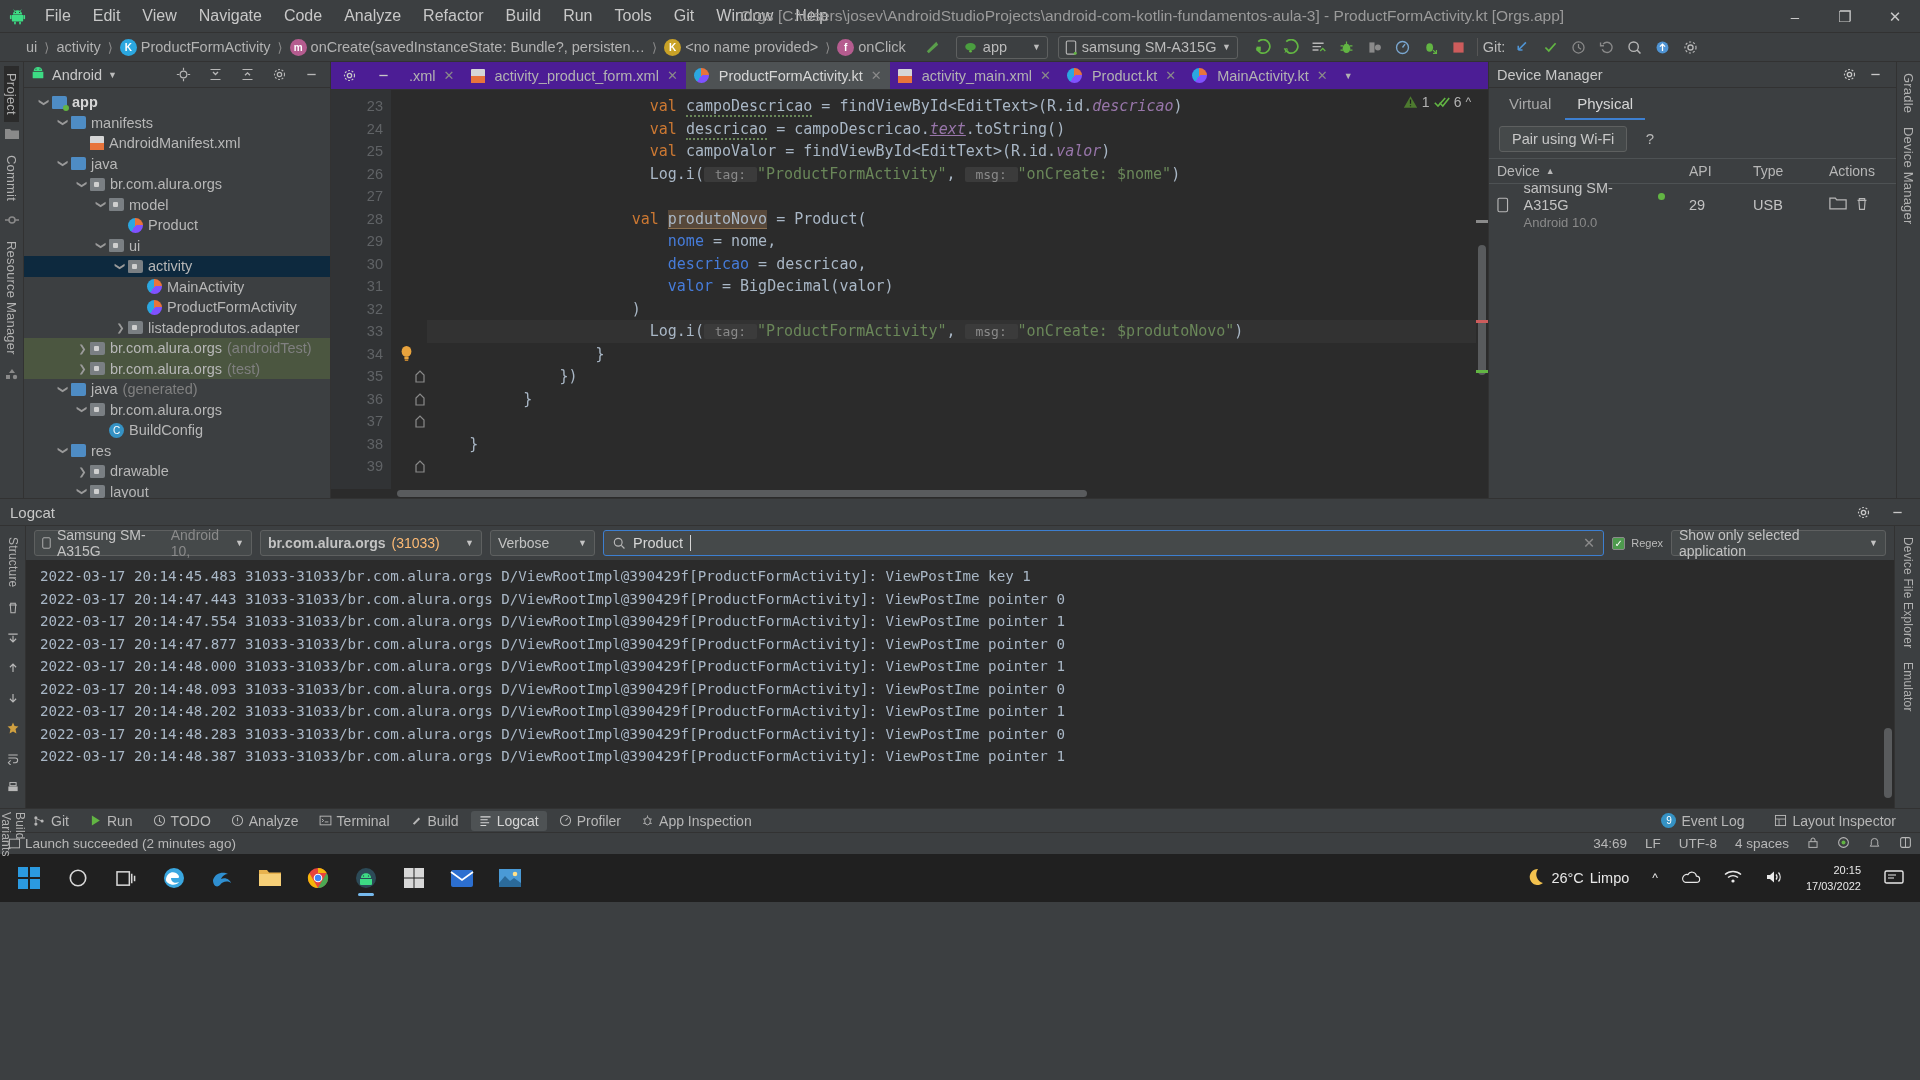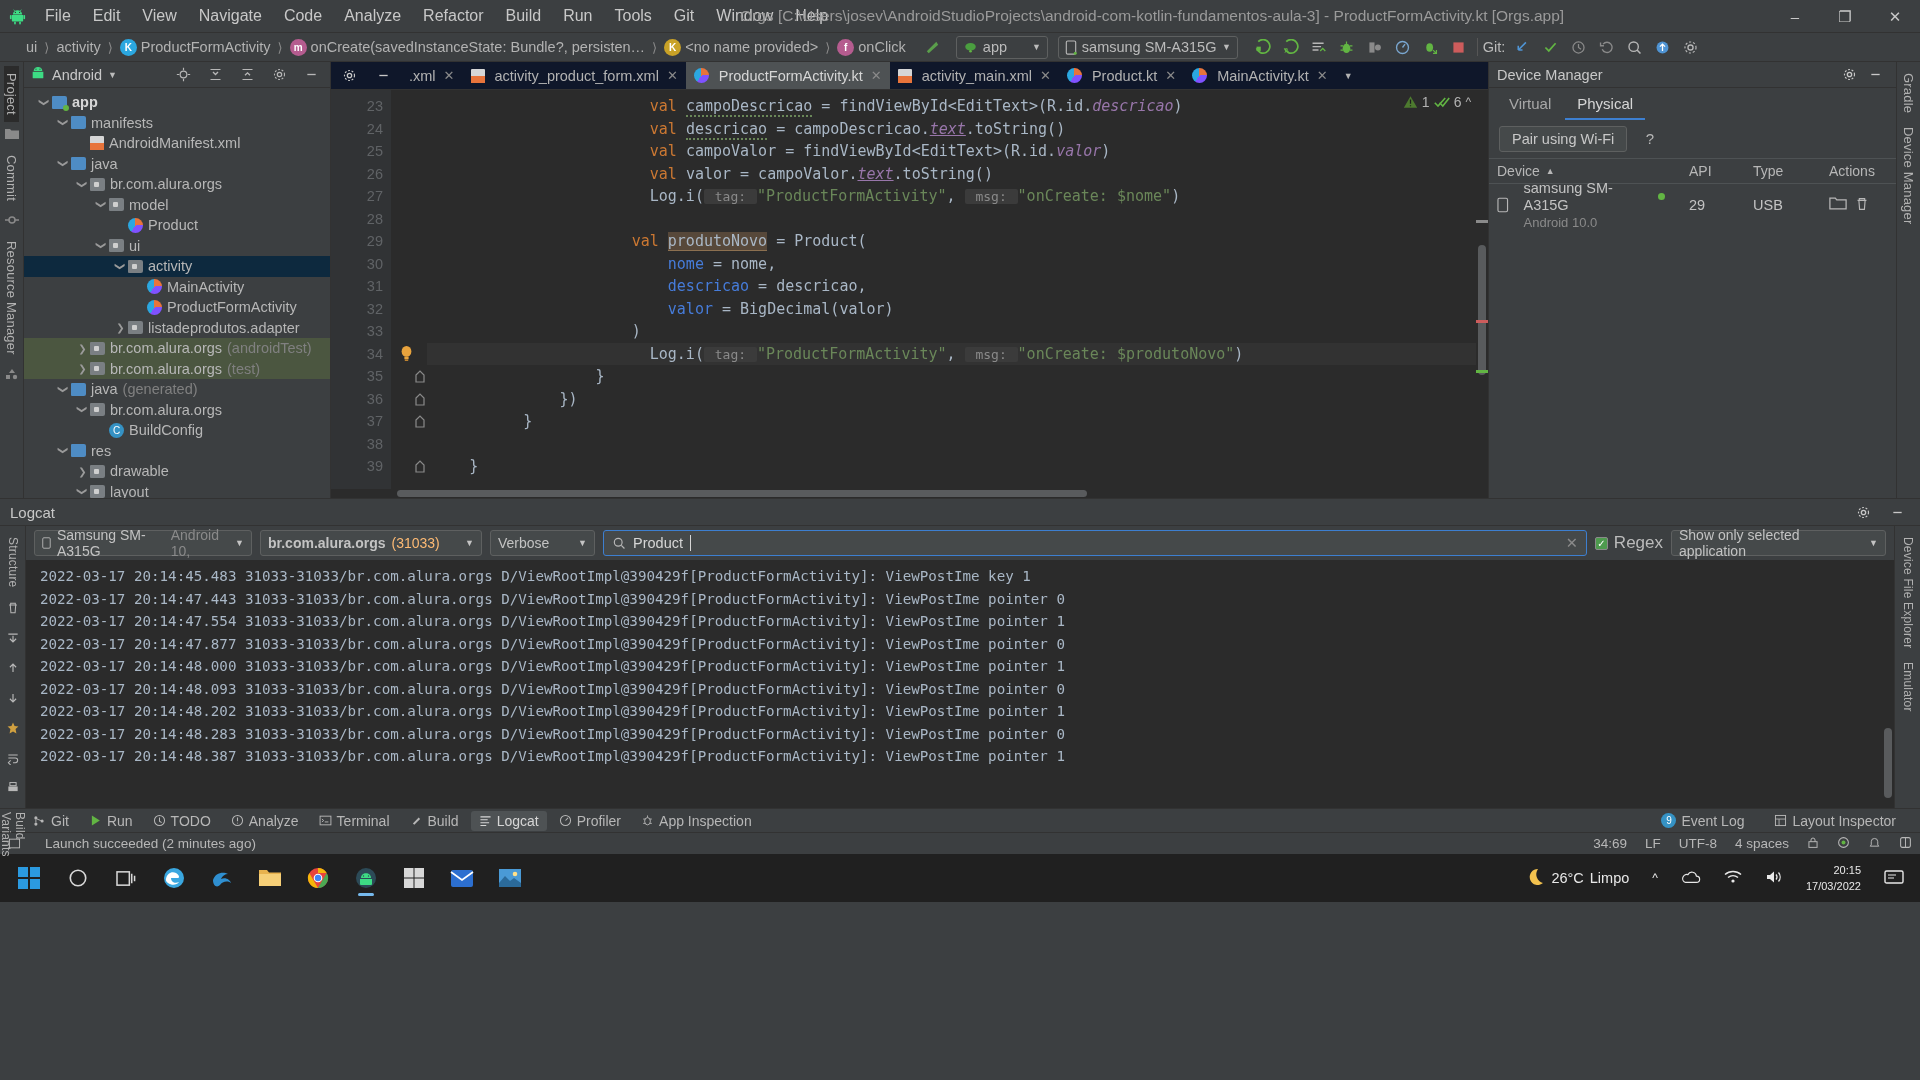--- a/index.html
+++ b/index.html
@@ -64,21 +64,21 @@
         background:conic-gradient(#e8743b 0 25%, #7f52ff 25% 60%, #2ba7e0 60% 100%);}
   .xmlic{width:14px;height:14px;margin-right:5px;flex:none;background:#d6d6d6;border-radius:1px;position:relative;}
   .xmlic:after{content:"";position:absolute;left:0;bottom:0;width:14px;height:7px;background:#e8743b;}
   .cic{width:15px;height:15px;border-radius:50%;background:#3592c4;color:#fff;font-size:10px;
        display:flex;align-items:center;justify-content:center;margin-right:5px;flex:none;}
   .dim { color:#808080; margin-left:5px; }
   .bold { font-weight:bold; color:#d6d6d6;}
 
   
   #editor { flex:1; display:flex; flex-direction:column; background:#2b2b2b; min-width:0;}
-  #tabs { height:28px; background:#0f172a; display:flex; align-items:stretch; border-bottom:1px solid #323232;}
+  #tabs { height:28px; background:#4c1d95; display:flex; align-items:stretch; border-bottom:1px solid #323232;}
   #tabs .lead { display:flex;align-items:center;padding:0 5px;gap:8px;}
   .tab { display:flex;align-items:center;gap:5px;padding:0 8px;font-size:14.5px;color:#b2b2b2;white-space:nowrap;}
   .tab.active { background:#4e5254; color:#d6d6d6;}
   .tab .x { color:#8a8a8a;font-size:13px;margin-left:3px;}
   #codewrap { flex:1; display:flex; position:relative; overflow:hidden; background:#2b2b2b;}
   #gutter { width:60px; background:#313335; text-align:right; padding-top:5px; flex:none;}
   #gutter .ln { height:22.5px; font-size:14.5px; color:#606366; padding-right:8px; line-height:22.5px;}
   #markers { width:36px; background:#2b2b2b; padding-top:5px; flex:none; position:relative;}
   #codearea { flex:1; padding-top:5px; position:relative; overflow:hidden;}
   .cl { height:22.5px; line-height:22.5px; font-size:15px; white-space:pre; padding-left:6px;}
@@ -121,21 +121,21 @@
   #searchbox{flex:1;height:26px;border:1px solid #3d7fd0;border-radius:3px;background:#45494a;display:flex;align-items:center;gap:7px;padding:0 8px;font-size:14.5px;color:#d6d6d6;}
   .chk{width:13px;height:13px;border:1px solid #8a8a8a;background:#4e9a4e;border-radius:2px;display:inline-flex;align-items:center;justify-content:center;color:#fff;font-size:10px;}
   #loglines{flex:1;background:#2b2b2b;overflow:hidden;padding:5px 0 0 14px;position:relative;}
   .logline{font-family:"DejaVu Sans Mono","Liberation Mono",monospace;font-size:14.2px;line-height:22.5px;color:#a9b7c6;white-space:pre;}
   #logscroll{position:absolute;right:2px;top:168px;width:8px;height:70px;background:#595b5d;border-radius:4px;}
 
   
   #toolbar-bottom{height:24px;background:#3c3f41;display:flex;align-items:center;padding:0 6px;gap:4px;border-top:1px solid #323232;font-size:14px;color:#b7b7b7;}
   .twbtn{display:flex;align-items:center;gap:5px;padding:2px 8px;border-radius:3px;}
   .twbtn.active{background:#4e5254;color:#d6d6d6;}
-  #statusbar{height:22px;background:#3c3f41;display:flex;align-items:center;padding:0 8px;gap:24px;font-size:13.5px;color:#b7b7b7;border-top:1px solid #323232;}
+  #statusbar{height:22px;background:#3c3f41;display:flex;align-items:center;padding:0 8px;gap:4px;font-size:13.5px;color:#b7b7b7;border-top:1px solid #323232;}
   .badge{background:#3592c4;color:#fff;border-radius:50%;width:15px;height:15px;font-size:10px;display:inline-flex;align-items:center;justify-content:center;}
 
   
   #taskbar{height:48px;background:#202020;display:flex;align-items:center;padding:0 6px;gap:4px;}
   #startbtn{width:46px;height:40px;display:flex;align-items:center;justify-content:center;}
   #tbsearch{width:355px;height:36px;background:#2b2b2b;border-radius:3px;display:flex;align-items:center;gap:10px;padding:0 12px;color:#cfcfcf;font-size:14.5px;}
   .tbicon{width:44px;height:40px;display:flex;align-items:center;justify-content:center;position:relative;}
   .tbicon.run:after{content:"";position:absolute;bottom:2px;left:50%;transform:translateX(-50%);width:16px;height:3px;background:#76b9ed;border-radius:2px;}
   #traybox{margin-left:auto;display:flex;align-items:center;gap:23px;padding-right:10px;color:#e8e8e8;font-size:13.5px;}
   #clock{display:flex;flex-direction:column;align-items:flex-end;line-height:16px;font-size:11px;}
@@ -633,21 +633,20 @@
           <div style="height: 22.5px; position: relative;">
             <span style="position:absolute;left:24px;top:4px"><svg width="10" height="13" viewBox="0 0 10 13">
                 <path d="M1 5 L5 1 L9 5 V12 H1 Z" fill="none" stroke="#8a8a8a" stroke-width="1.2"></path>
               </svg></span>
           </div>
         </div>
       <div id="codearea">
           <div class="cl"><span class="mono">                        <span class="kw">val </span><span class="plain warnsq">campoDescricao</span><span class="plain"> = findViewById&lt;EditText&gt;(R.id.</span><span class="pv">descricao</span><span class="plain">)</span></span></div>
           <div class="cl"><span class="mono">                        <span class="kw">val </span><span class="plain warnsq">descricao</span><span class="plain"> = campoDescricao.</span><span class="pv" style="text-decoration:underline">text</span><span class="plain">.toString()</span></span></div>
           <div class="cl"><span class="mono">                        <span class="kw">val </span><span class="plain">campoValor</span><span class="plain"> = findViewById&lt;EditText&gt;(R.id.</span><span class="pv">valor</span><span class="plain">)</span></span></div>
-          <div class="cl"><span class="mono">                        <span class="kw">val </span><span class="plain">valor</span><span class="plain"> = campoValor.</span><span class="pv" style="text-decoration:underline">text</span><span class="plain">.toString()</span></span></div>
           <div class="cl"><span class="mono">                        <span class="plain">Log.i(</span><span class="param"> tag: </span><span class="str">"ProductFormActivity"</span><span class="plain">, </span><span class="param"> msg: </span><span class="str">"onCreate: $nome"</span><span class="plain">)</span></span></div>
           <div class="cl"><span class="mono"></span></div>
           <div class="cl"><span class="mono">                      <span class="kw">val </span><span class="plain hl">produtoNovo</span><span class="plain"> = Product(</span></span></div>
           <div class="cl"><span class="mono">                          <span class="named">nome</span><span class="plain"> = nome,</span></span></div>
           <div class="cl"><span class="mono">                          <span class="named">descricao</span><span class="plain"> = descricao,</span></span></div>
           <div class="cl"><span class="mono">                          <span class="named">valor</span><span class="plain"> = BigDecimal(valor)</span></span></div>
           <div class="cl"><span class="mono">                      <span class="plain">)</span></span></div>
           <div class="cl cur"><span class="mono">                        <span class="plain">Log.i(</span><span class="param"> tag: </span><span class="str">"ProductFormActivity"</span><span class="plain">, </span><span class="param"> msg: </span><span class="str">"onCreate: $produtoNovo"</span><span class="plain">)</span></span></div>
           <div class="cl"><span class="mono">                  <span class="plain">}</span></span></div>
           <div class="cl"><span class="mono">              <span class="plain">})</span></span></div>
@@ -810,21 +809,21 @@
           <svg width="14" height="14" viewBox="0 0 18 18">
               <circle cx="8" cy="8" r="5" fill="none" stroke="#b7b7b7" stroke-width="1.5"></circle>
               <path d="M12 12l4 4" stroke="#b7b7b7" stroke-width="1.6"></path>
             </svg>
           <span>Product</span>
           <span style="width:1px;height:16px;background:#d6d6d6;display:inline-block"></span>
           <span style="margin-left:auto;color:#8a8a8a">✕</span>
         </div>
         <div style="display:flex;align-items:center;gap:6px">
           <span class="chk">✓</span>
-          <span style="font-size:17px">Regex</span>
+          <span style="font-size:11px">Regex</span>
         </div>
         <div class="lcsel" style="width:215px">
           <span>Show only selected application</span>
           <span style="margin-left:auto;font-size:9px">▼</span>
         </div>
       </div>
       <div id="loglines">
         <div id="logscroll"></div>
       <div class="logline">2022-03-17 20:14:45.483 31033-31033/br.com.alura.orgs D/ViewRootImpl@390429f[ProductFormActivity]: ViewPostIme key 1</div>
           <div class="logline">2022-03-17 20:14:47.443 31033-31033/br.com.alura.orgs D/ViewRootImpl@390429f[ProductFormActivity]: ViewPostIme pointer 0</div>

